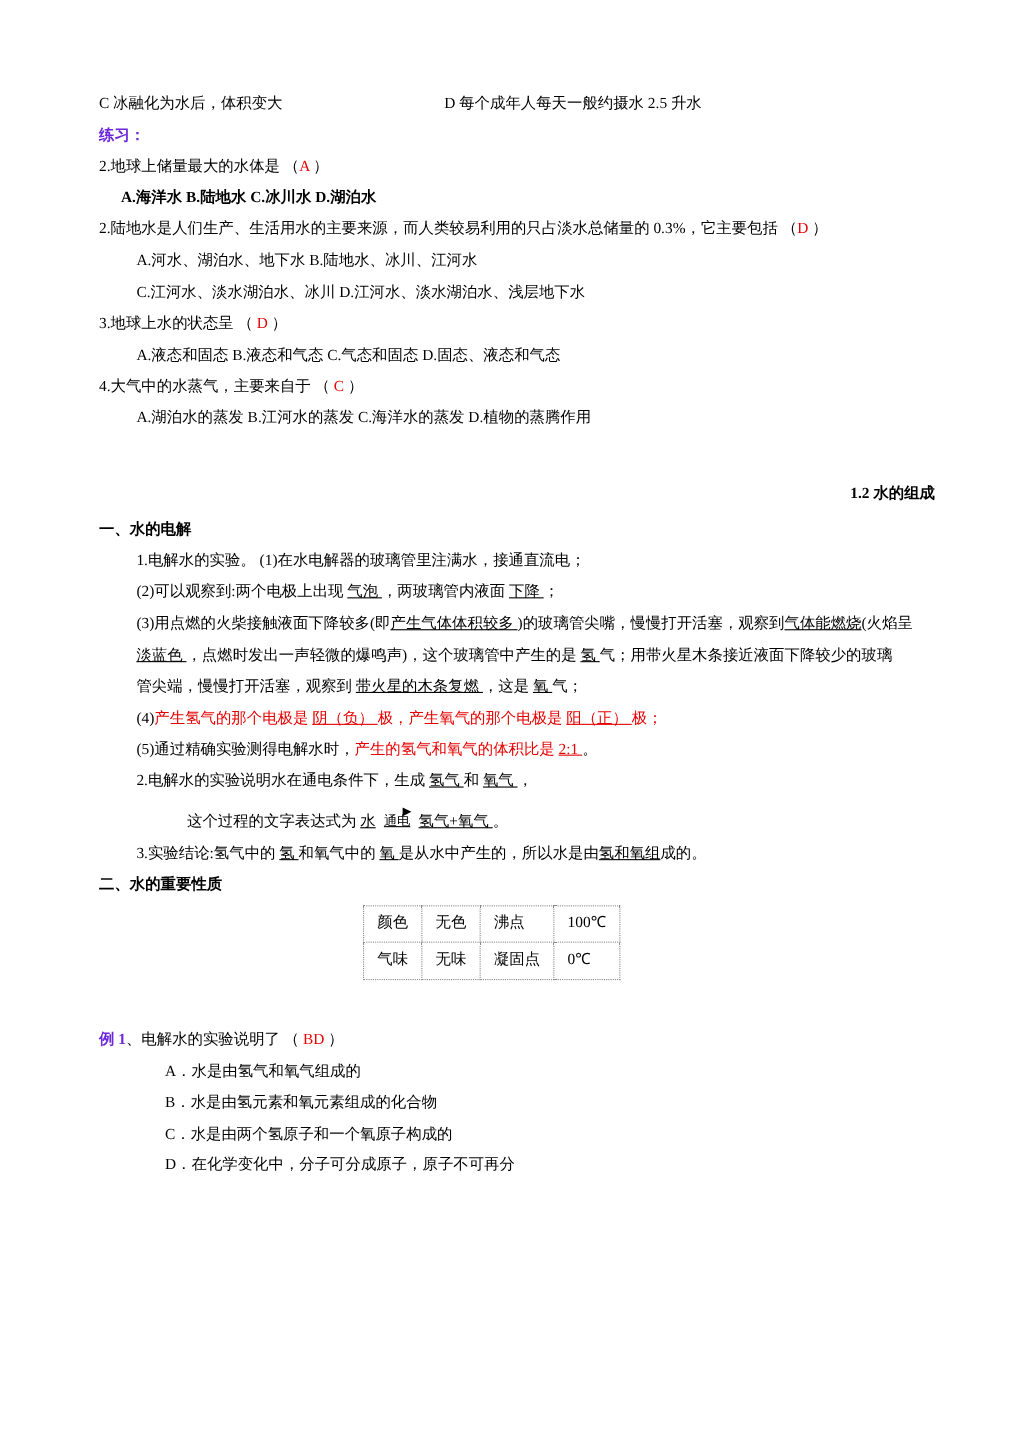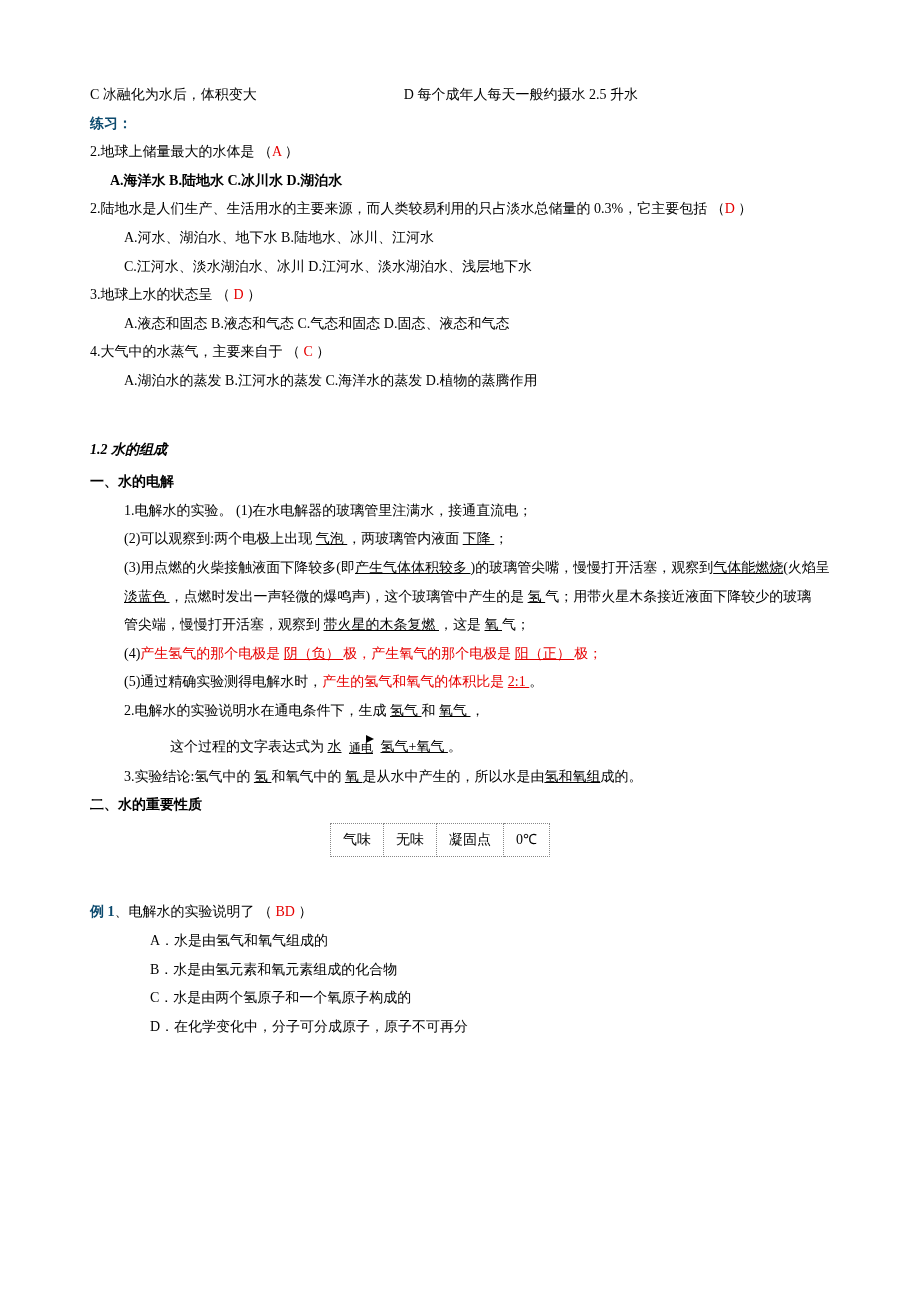--- a/index.html
+++ b/index.html
@@ -8,27 +8,27 @@
     line-height: 1.9;
     color: #000;
     background: #fff;
     margin: 0;
     padding: 80px 70px 60px 90px;
     width: 920px;
     box-sizing: border-box;
   }
   .line { margin: 2px 0; }
   .bold { font-weight: bold; }
-  .blue { color: #0c4a6e; }
+  .blue { color: #6d28d9; }
   .red { color: #e60000; }
   .ul { text-decoration: underline; }
   .indent1 { padding-left: 20px; font-weight: bold; }
   .indent2 { padding-left: 34px; }
   .indent4 { padding-left: 60px; }
-  .title { text-align: left; font-weight: bold; margin: 20px 0 6px; font-style: italic; }
+  .title { text-align: right; font-weight: bold; margin: 20px 0 6px; }
   table {
     border-collapse: collapse;
     margin-top: 4px;
     margin-left: 240px;
   }
   td {
     border: 1px dotted #888;
     padding: 3px 12px;
     font-size: 14px;
   }
@@ -135,20 +135,26 @@
 </div>
 
 <div class="line indent2">
   <span>3.实验结论:氢气中的  </span><span class="ul">氢 </span><span>和氧气中的  </span><span class="ul">氧 </span><span>是从水中产生的，所以水是由</span><span class="ul">氢和氧组</span><span>成的。</span>
 </div>
 
 <div class="line bold">二、水的重要性质</div>
 
 <table>
   <tbody>
+      <tr>
+    <td>颜色</td>
+    <td>无色</td>
+    <td>沸点</td>
+    <td>100℃</td>
+  </tr>
   <tr>
     <td>气味</td>
     <td>无味</td>
     <td>凝固点</td>
     <td>0℃</td>
   </tr>
 </tbody>
   </table>
 
 <div class="spacer"></div>

